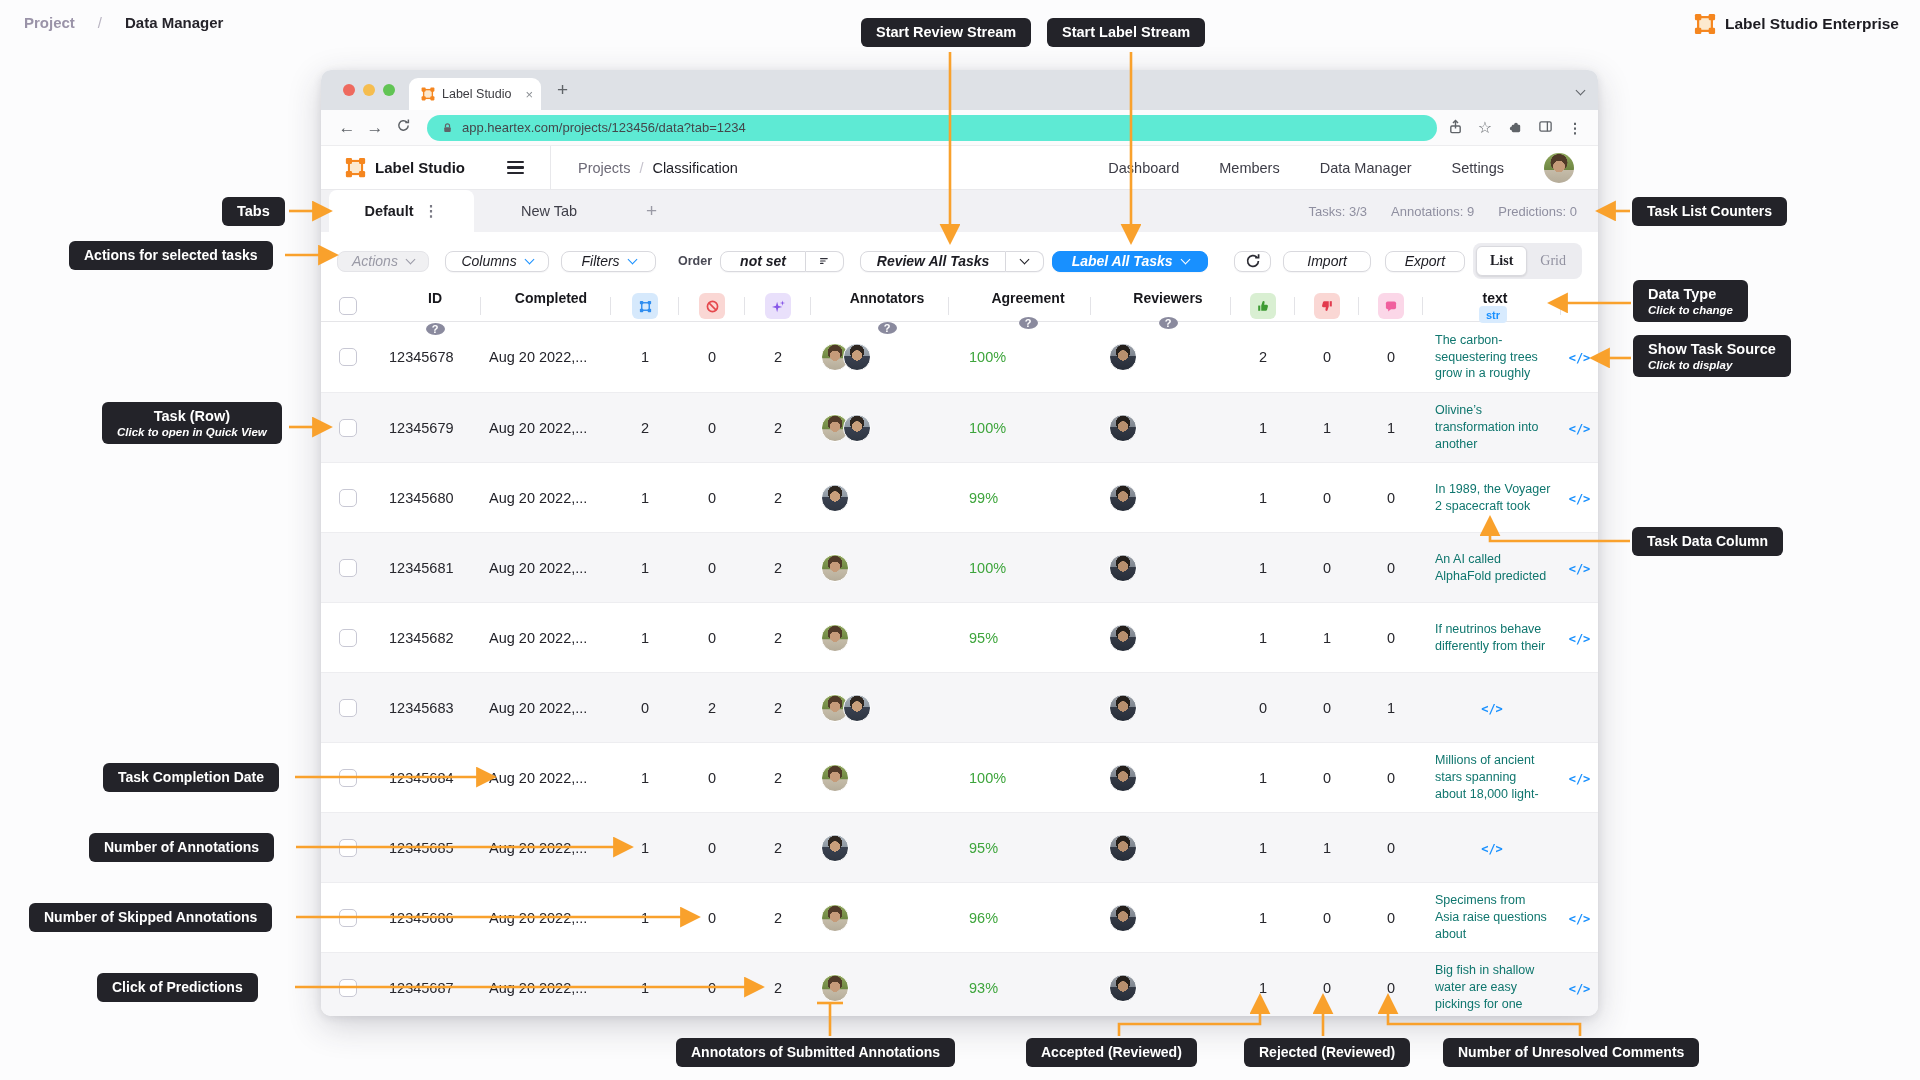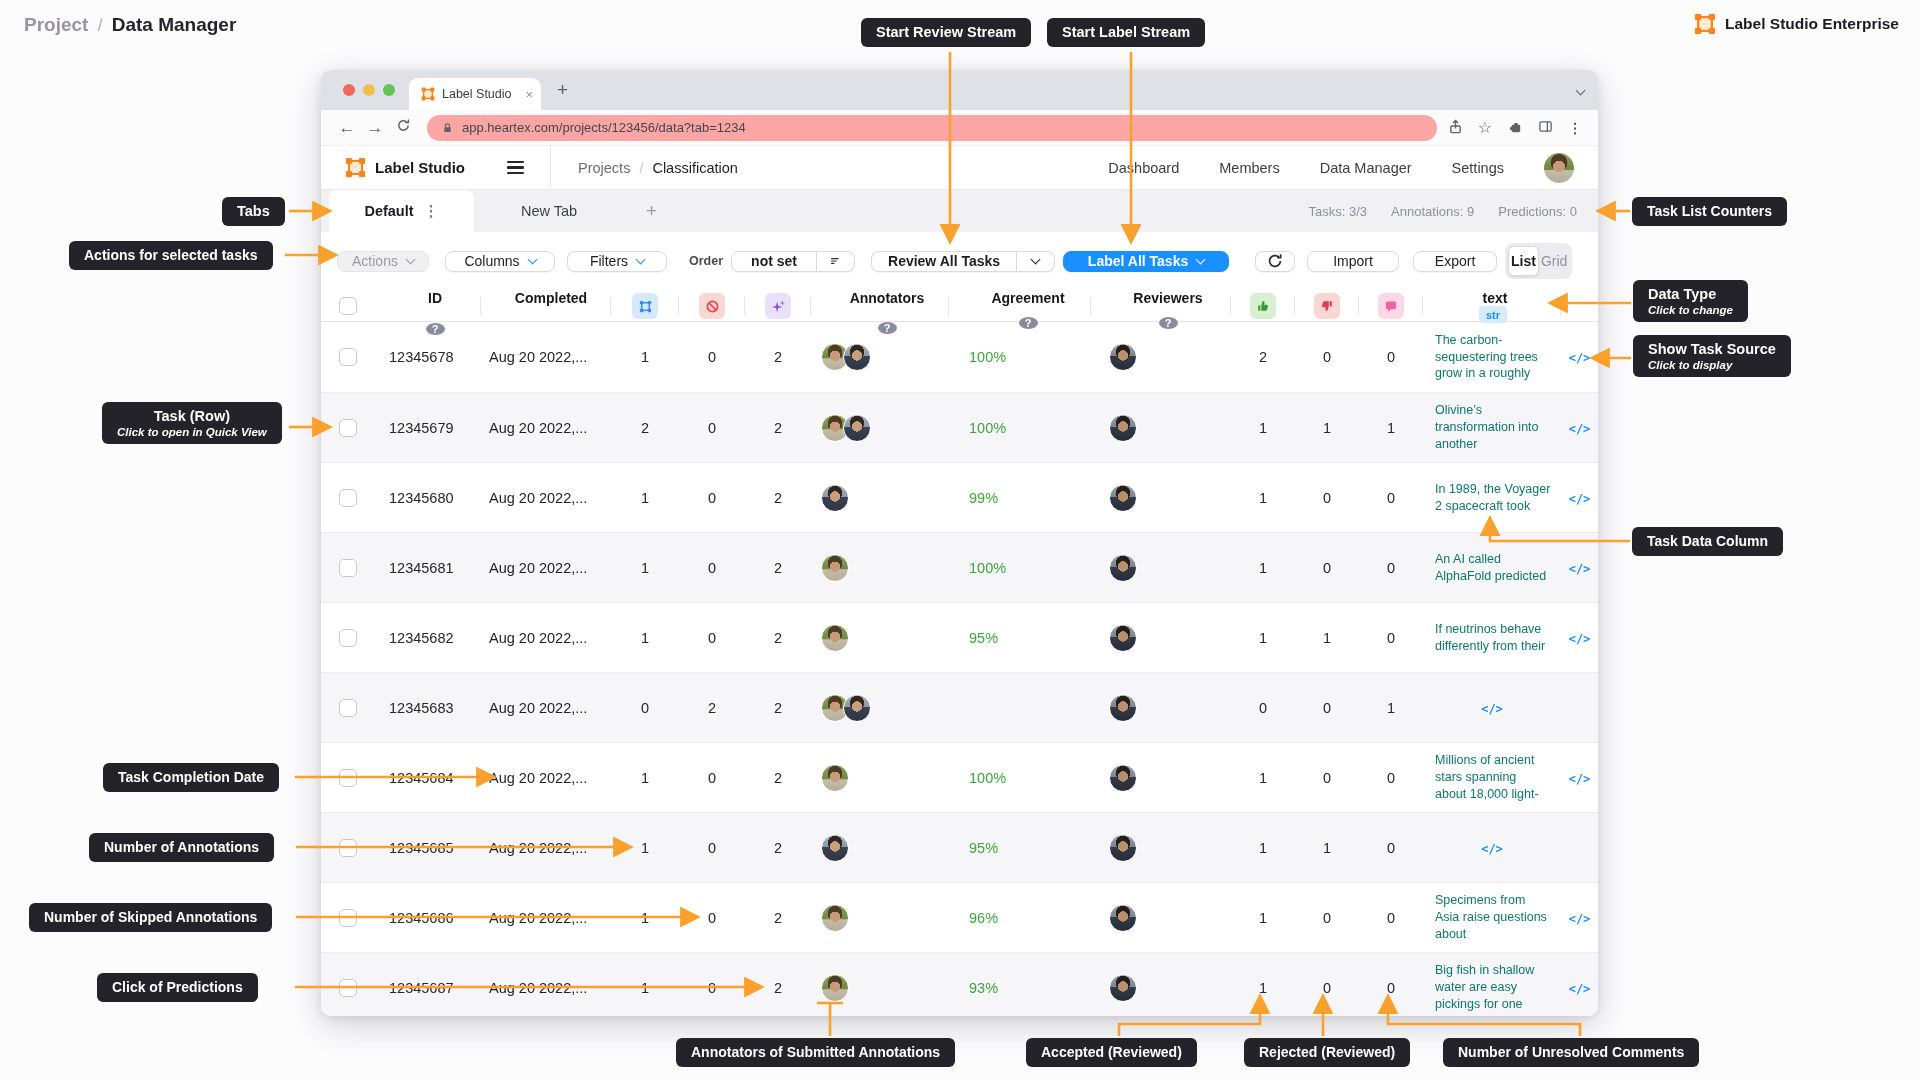--- a/index.html
+++ b/index.html
@@ -4,21 +4,21 @@
 <style>
   :root{
     --accent:#F9A12C; --blue:#1890FF; --green:#3EA53C;
     --ink:#1d1d24; --muted:#8f8fa0;
   }
   *{margin:0;padding:0;box-sizing:border-box;}
   html,body{width:1920px;height:1080px;overflow:hidden;}
   body{background:#FCFCFD;font-family:"Liberation Sans",sans-serif;color:var(--ink);position:relative;}
 
   
-  .pg-breadcrumb{position:absolute;left:24px;top:14px;font-size:19px;font-weight:600;display:flex;gap:9px;align-items:center;text-align:center;}
+  .pg-breadcrumb{position:absolute;left:24px;top:14px;font-size:15px;font-weight:600;display:flex;gap:23px;align-items:center;text-align:center;}
   .pg-breadcrumb .root{color:#9A93A8;}
   .pg-breadcrumb .sep{color:#B9B4C2;font-weight:400;}
   .pg-breadcrumb .cur{color:#26242B;}
   .pg-brand{position:absolute;left:1694px;top:13px;display:flex;align-items:center;gap:9px;font-size:15.5px;font-weight:700;color:#1D1C22;}
 
   .ls-logo{display:inline-block;}
 
   
   .bwin{position:absolute;left:321px;top:70px;width:1277px;height:946px;border-radius:10px;
         box-shadow:0 10px 34px rgba(40,40,60,.20),0 2px 8px rgba(40,40,60,.10);overflow:hidden;background:#fff;}
@@ -27,21 +27,21 @@
   .light{width:12px;height:12px;border-radius:50%;}
   .l-red{background:#EE6A5F;} .l-yel{background:#F5BD4F;} .l-grn{background:#61C454;}
   .btab{position:absolute;left:88px;top:8px;width:132px;height:32px;background:#fff;border-radius:9px 9px 0 0;
         display:flex;align-items:center;gap:7px;padding:0 8px 0 12px;}
   .btab .t{font-size:12.5px;color:#3B3B40;flex:1;}
   .btab .x{color:#8B8F94;font-size:13px;}
   .newtab-plus{position:absolute;left:236px;top:8px;font-size:19px;color:#5F6368;line-height:24px;}
   .chrome-chev{position:absolute;right:14px;top:10px;color:#5F6368;}
   .urlbar{height:36px;background:#FBFBFC;display:flex;align-items:center;padding:0 14px;gap:4px;border-bottom:1px solid #EDEDEF;}
   .nav-gly{color:#5F6368;font-size:17px;width:24px;text-align:center;}
-  .urlpill{height:26px;flex:1;max-width:1010px;margin-left:8px;background:#fca5a5;border-radius:13px;display:flex;align-items:center;gap:8px;padding:0 14px;font-size:13px;color:#44474B;}
+  .urlpill{height:26px;flex:1;max-width:1010px;margin-left:8px;background:#5eead4;border-radius:13px;display:flex;align-items:center;gap:8px;padding:0 14px;font-size:13px;color:#44474B;}
   .chrome-icons{display:flex;align-items:center;gap:12px;margin-left:auto;color:#5F6368;}
   .chrome-icons .ci{width:18px;text-align:center;font-size:14px;}
 
   
   .appnav{height:44px;background:#fff;border-bottom:1px solid #E9E9EC;display:flex;align-items:center;padding:0 24px;position:relative;}
   .appnav .title{font-size:15px;font-weight:700;margin-left:9px;color:#18181D;}
   .hamb{margin-left:42px;display:inline-flex;flex-direction:column;gap:3.5px;}
   .hamb i{display:block;width:17px;height:2.3px;background:#26262E;border-radius:1px;}
   .vdiv{width:1px;height:44px;background:#E8E8EB;margin-left:26px;}
   .appcrumb{margin-left:27px;font-size:14.5px;display:flex;gap:9px;align-items:center;}
@@ -68,31 +68,31 @@
   .vtab.active{background:#fff;border-radius:8px 8px 0 0;margin-left:8px;min-width:145px;font-weight:600;color:#1C1C21;}
   .vtab.plain{min-width:150px;}
   .vtab .kebab{color:#7A7A85;font-size:15px;font-weight:700;}
   .vtab-add{color:#9A9AA5;font-size:19px;padding:0 22px;}
   .counters{margin-left:auto;display:flex;gap:24px;padding-right:21px;font-size:13px;color:#8F8FA0;}
 
   
   .toolbar{height:58px;background:#fff;display:flex;align-items:center;padding:0 16px;}
   .btn{height:21px;border-radius:8px;display:inline-flex;align-items:center;justify-content:center;gap:9px;
        font-size:14px;font-weight:500;background:#fff;border:1px solid #D9D9DE;color:#1D1D24;padding:0 14px;
-       box-shadow:0 1px 1px rgba(30,30,40,.04);}
+       box-shadow:0 1px 1px rgba(30,30,40,.04);font-style:italic;}
   .btn.disabled{background:#F0F0F2;border-color:#E4E4E8;color:#9A9AA6;box-shadow:none;}
   .btn.primary{background:var(--blue);border-color:var(--blue);color:#fff;font-weight:600;}
   .chev{display:inline-block;width:7px;height:7px;border-right:1.8px solid currentColor;border-bottom:1.8px solid currentColor;transform:rotate(45deg);margin-top:-4px;}
   .chev.blue{color:var(--blue);}
   .order-label{font-size:12.5px;font-weight:700;color:#4A4A55;margin-left:22px;}
   .group{display:inline-flex;}
   .group .btn:first-child{border-radius:8px 0 0 8px;}
   .group .btn:last-child{border-radius:0 8px 8px 0;border-left:none;}
   .seg{display:inline-flex;background:#ECECF0;border-radius:8px;padding:3px;margin-left:8px;}
-  .seg .opt{height:30px;padding:0 2px;display:flex;align-items:center;font-size:14px;border-radius:6px;color:#9191A0;}
+  .seg .opt{height:30px;padding:0 13px;display:flex;align-items:center;font-size:14px;border-radius:6px;color:#9191A0;font-family:Liberation Serif, serif;}
   .seg .opt.on{background:#fff;color:#1D1D24;font-weight:600;border:1px solid #D9D9DE;box-shadow:0 1px 2px rgba(0,0,0,.10);}
 
   
   .tgrid{display:grid;grid-template-columns:42px 112px 130px 68px 66px 66px 138px 142px 140px 64px 64px 64px 138px 37px;align-items:center;padding-left:6px;}
   .thead{height:32px;border-bottom:1px solid #E5E5E8;font-size:14px;font-weight:700;color:#17171C;}
   .hcell{position:relative;display:flex;align-items:center;height:32px;flex-direction:column;}
   .hcell.dv::after{content:'';position:absolute;right:0;top:7px;width:1px;height:18px;background:#E3E3E7;}
   .help{width:19px;height:19px;border-radius:50%;background:#8A8A9E;color:#fff;font-size:11px;font-weight:700;
         display:inline-flex;align-items:center;justify-content:center;}
   .chip{width:26px;height:26px;border-radius:6px;display:inline-flex;align-items:center;justify-content:center;margin:0 auto;}

